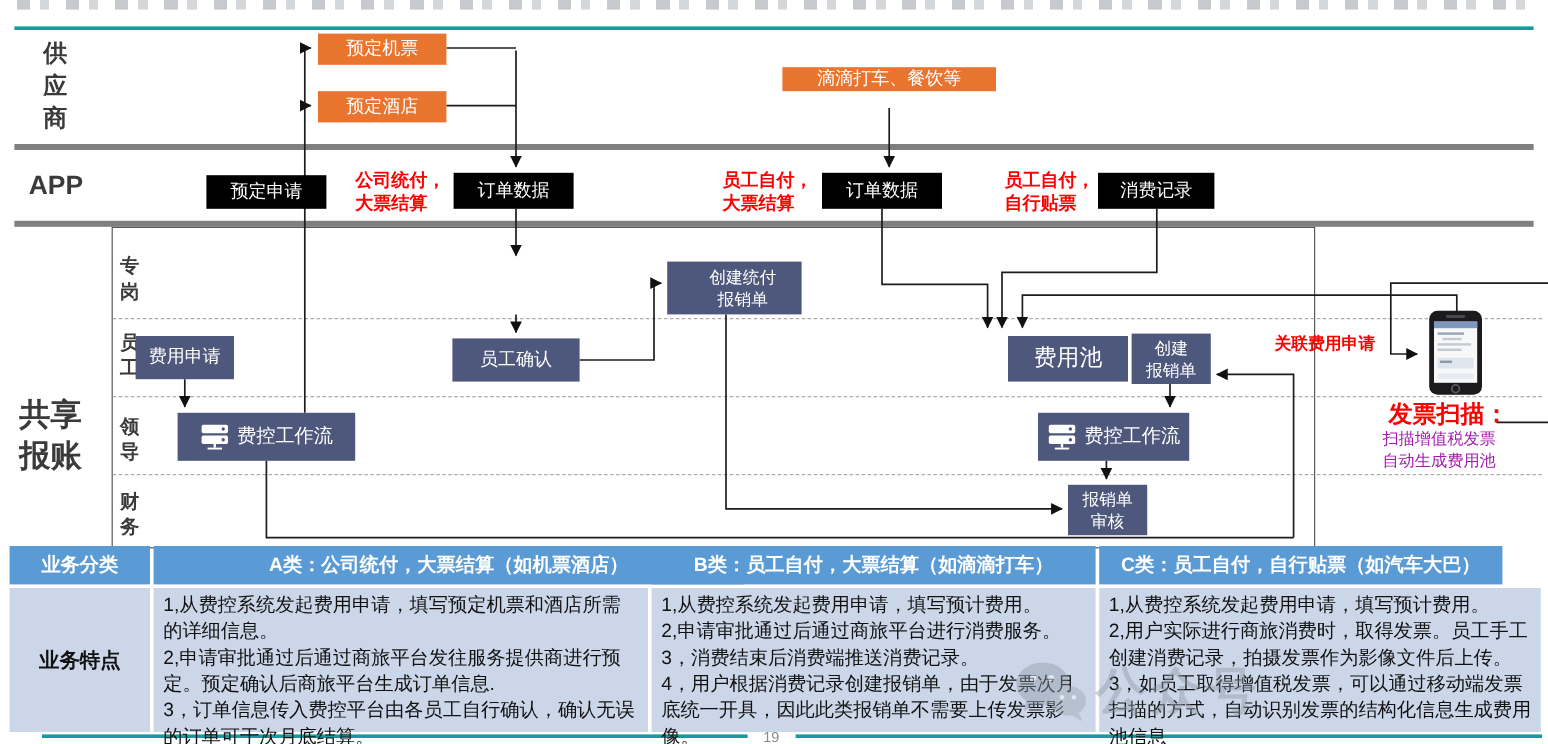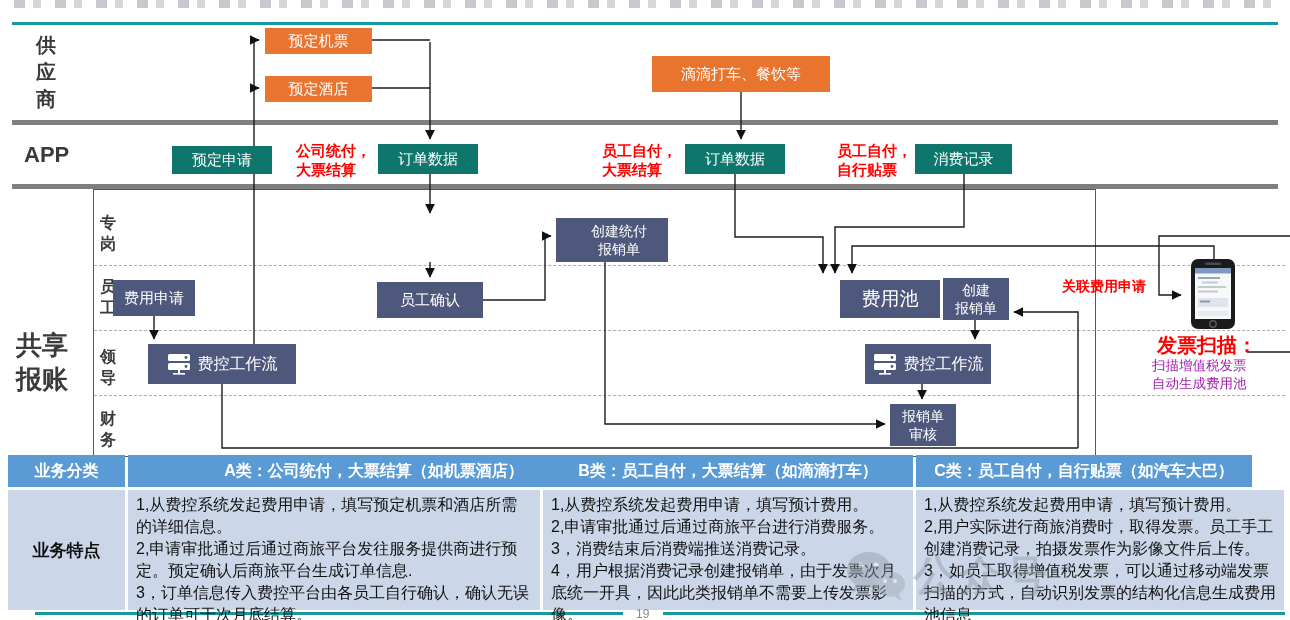--- a/index.html
+++ b/index.html
@@ -12,21 +12,21 @@
     background:repeating-linear-gradient(90deg,#8d949c 0 11px,transparent 11px 19px,#aab0b6 19px 27px,transparent 27px 41px);}
   .tealrule{background:#18989F;height:3px;}
   .graybar{background:#7F7F7F;height:5px;left:12px;width:1266px;}
   .lanelabel{color:#3a3a3a;font-weight:bold;}
   .lanebox{left:93px;top:189px;width:1001px;height:266px;border:1px solid #595959;}
   .dashsep{left:94px;width:1191px;border-top:1px dashed #ADADAD;height:0;}
   .sublabel{color:#3a3a3a;font-size:16px;line-height:21px;font-weight:bold;}
   .node{display:flex;align-items:center;justify-content:center;color:#fff;text-align:center;
         font-size:15px;line-height:18px;z-index:2;}
   .orange{background:#E8742E;}
-  .teal{background:#0f766e;}
+  .teal{background:#000000;}
   .slate{background:#4E577C;}
   .rednote{color:#FF0000;font-weight:bold;font-size:15px;line-height:19px;z-index:3;}
   .redsmall{color:#a21caf;font-size:13.5px;line-height:18px;z-index:3;}
   svg.wires{position:absolute;left:0;top:0;z-index:1;}
   
   .th{background:#5B9BD5;color:#fff;font-weight:bold;font-size:16px;display:flex;
       align-items:center;justify-content:center;top:455px;height:32px;z-index:2;}
   .td{background:#CBD7E9;color:#111;font-size:16px;line-height:1.38;top:490px;height:120px;
       padding:4px 8px;box-sizing:border-box;z-index:2;}
   .rowlabel{background:#CBD7E9;color:#111;font-weight:bold;font-size:17px;display:flex;
@@ -91,21 +91,21 @@
       <path d="M975,320 V339" marker-end="url(#arr)"></path>
       <path d="M922,384 V399" marker-end="url(#arr)"></path>
       <path d="M605,262 V424 H885" marker-end="url(#arr)"></path>
       <path d="M222,384 V448 H1078"></path>
       <path d="M1078,448 V312 H1014" marker-end="url(#arr)"></path>
     </g>
   </svg>
 
   <div class="abs node orange" style="left:265px;top:28px;width:107px;height:26px;">预定机票</div>
   <div class="abs node orange" style="left:265px;top:76px;width:107px;height:26px;">预定酒店</div>
-  <div class="abs node orange" style="left:652px;top:56px;width:178px;height:36px;">滴滴打车、餐饮等</div>
+  <div class="abs node orange" style="left:652px;top:56px;width:178px;height:20px;">滴滴打车、餐饮等</div>
 
   <div class="abs node teal" style="left:172px;top:146px;width:100px;height:28px;">预定申请</div>
   <div class="abs node teal" style="left:378px;top:144px;width:100px;height:30px;">订单数据</div>
   <div class="abs node teal" style="left:685px;top:144px;width:100px;height:30px;">订单数据</div>
   <div class="abs node teal" style="left:915px;top:144px;width:97px;height:30px;">消费记录</div>
 
   <div class="abs rednote pre" style="left:296px;top:141px;">公司统付，
 大票结算</div>
   <div class="abs rednote pre" style="left:602px;top:141px;">员工自付，
 大票结算</div>

